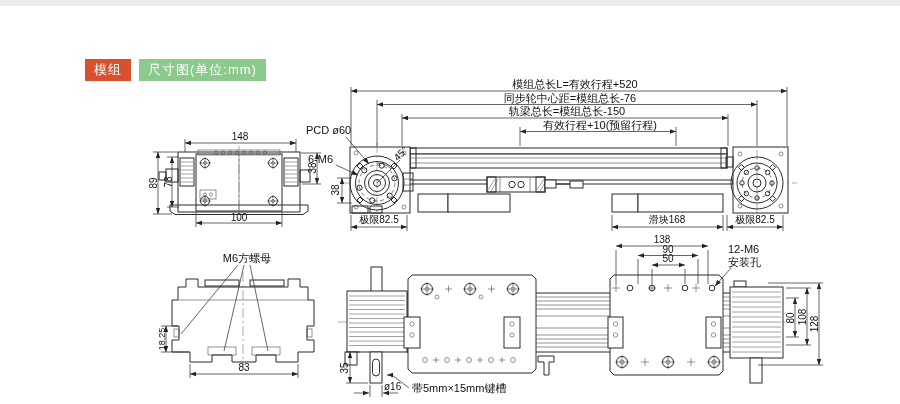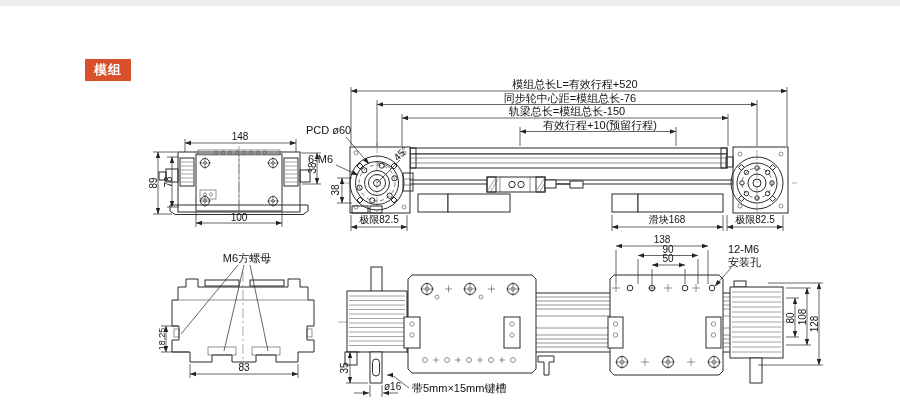--- a/index.html
+++ b/index.html
@@ -1,20 +1,20 @@
 <!DOCTYPE html>
 <html><head>
 <meta charset="utf-8">
 <style>
   html,body{margin:0;padding:0;background:#fff;}
   #stage{position:relative;width:900px;height:404px;background:#ffffff;overflow:hidden;
          font-family:"Liberation Sans","DejaVu Sans",sans-serif;}
   .topbar{position:absolute;left:0;top:0;width:900px;height:6px;background:#ececec;}
   .badge{position:absolute;top:59px;height:22px;line-height:22px;padding:0 9px;
-         color:#fff;font-size:13px;font-weight:bold;letter-spacing:1px;}
+         color:#fff;font-size:13px;font-weight:normal;letter-spacing:1px;}
   .badge1{left:85px;background:#d9512c;}
   .badge2{left:139px;background:#8cc98c;}
   svg{position:absolute;left:0;top:0;}
   .s1{stroke:#2b2b2b;stroke-width:1;fill:none;}
   .s1f{stroke:#2b2b2b;stroke-width:1;fill:#ffffff;}
   .thin{stroke:#4a4a4a;stroke-width:.6;fill:none;}
   .dim{stroke:#333;stroke-width:.75;fill:none;}
   .cl{stroke:#777;stroke-width:.6;fill:none;stroke-dasharray:10 3 2 3;}
   .dsh{stroke:#444;stroke-width:.7;fill:none;stroke-dasharray:4 3;}
   .hatch{stroke:#555;stroke-width:.55;fill:none;}
@@ -23,20 +23,21 @@
   .t10{font-size:10px;}
   .t9{font-size:9px;}
   .mid{text-anchor:middle;}
 </style>
 </head>
 <body>
 
 <div id="stage">
   <div class="topbar"></div>
   <div class="badge badge1">模组</div>
+  <div class="badge badge2">尺寸图(单位:mm)</div>
 
   <svg width="900" height="404" viewBox="0 0 900 404">
     <defs>
       <marker id="arr" viewBox="0 0 10 10" refX="9.5" refY="5" markerWidth="9" markerHeight="9" orient="auto-start-reverse">
         <path d="M0,1.6 L10,5 L0,8.4 z" fill="#222"></path>
       </marker>
     </defs>
 
     <g>
 

